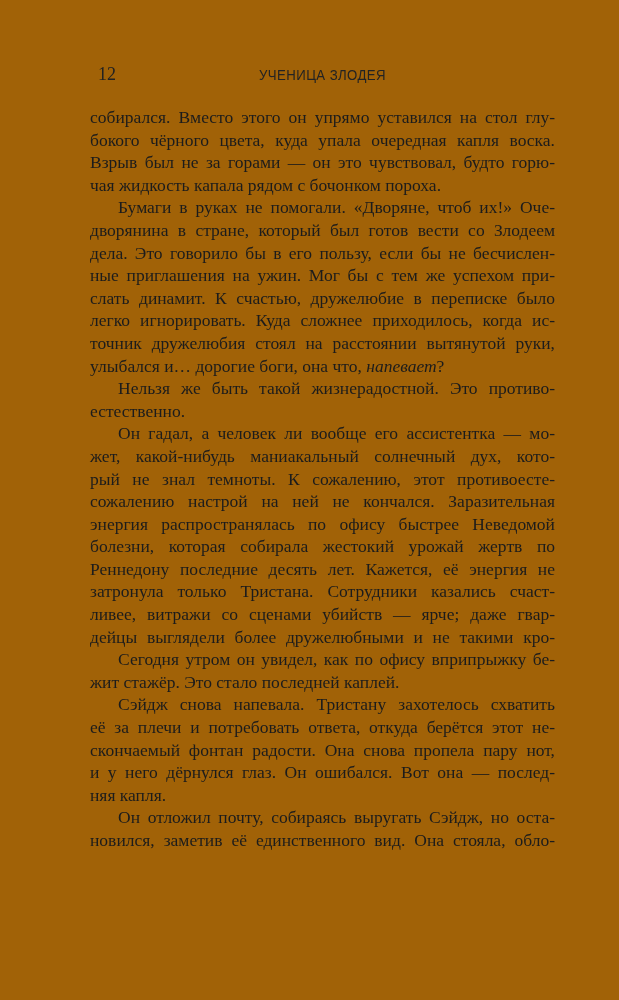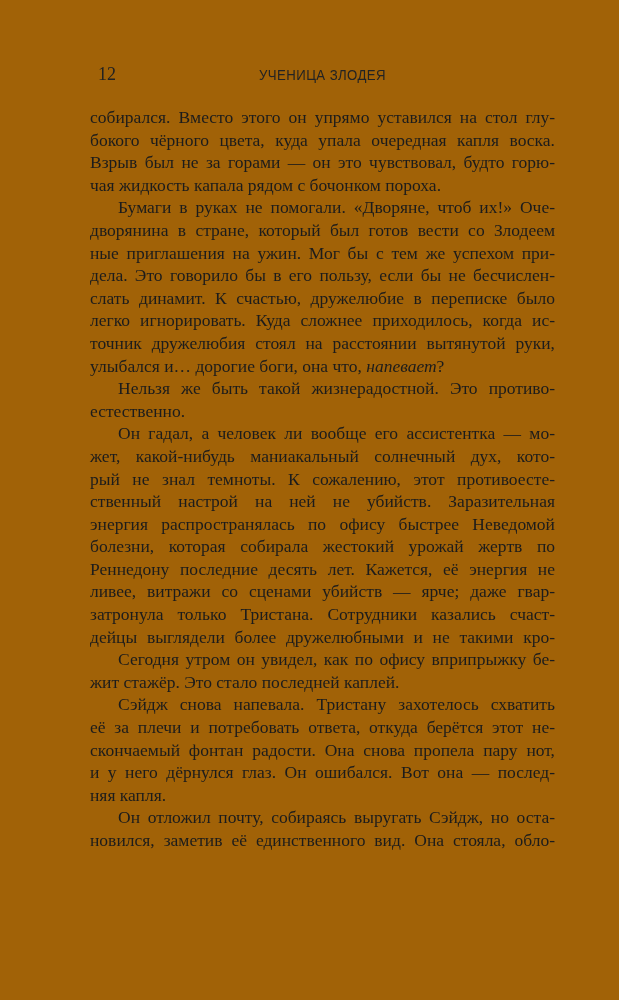--- a/index.html
+++ b/index.html
@@ -77,37 +77,37 @@
     <span class="page-number">12</span>
     <span class="running-title">УЧЕНИЦА ЗЛОДЕЯ</span>
   </div>
   <div class="body-text">
       <div class="line">собирался. Вместо этого он упрямо уставился на стол глу-</div>
       <div class="line">бокого чёрного цвета, куда упала очередная капля воска.</div>
       <div class="line">Взрыв был не за горами — он это чувствовал, будто горю-</div>
       <div class="line last">чая жидкость капала рядом с бочонком пороха.</div>
       <div class="line indent">Бумаги в руках не помогали. «Дворяне, чтоб их!» Оче-</div>
       <div class="line">дворянина в стране, который был готов вести со Злодеем</div>
+      <div class="line">дела. Это говорило бы в его пользу, если бы не бесчислен-</div>
       <div class="line">ные приглашения на ужин. Мог бы с тем же успехом при-</div>
-      <div class="line">дела. Это говорило бы в его пользу, если бы не бесчислен-</div>
       <div class="line">слать динамит. К счастью, дружелюбие в переписке было</div>
       <div class="line">легко игнорировать. Куда сложнее приходилось, когда ис-</div>
       <div class="line">точник дружелюбия стоял на расстоянии вытянутой руки,</div>
       <div class="line last">улыбался и… дорогие боги, она что, <i>напевает</i>?</div>
       <div class="line indent">Нельзя же быть такой жизнерадостной. Это противо-</div>
       <div class="line last">естественно.</div>
       <div class="line indent">Он гадал, а человек ли вообще его ассистентка — мо-</div>
       <div class="line">жет, какой-нибудь маниакальный солнечный дух, кото-</div>
       <div class="line">рый не знал темноты. К сожалению, этот противоесте-</div>
-      <div class="line">ственный настрой на ней не убийств. Заразительная</div>
+      <div class="line">сожалению настрой на ней не кончался. Заразительная</div>
       <div class="line">энергия распространялась по офису быстрее Неведомой</div>
       <div class="line">болезни, которая собирала жестокий урожай жертв по</div>
       <div class="line">Реннедону последние десять лет. Кажется, её энергия не</div>
+      <div class="line">затронула только Тристана. Сотрудники казались счаст-</div>
       <div class="line">ливее, витражи со сценами убийств — ярче; даже гвар-</div>
-      <div class="line">затронула только Тристана. Сотрудники казались счаст-</div>
       <div class="line">дейцы выглядели более дружелюбными и не такими кро-</div>
       <div class="line indent">Сегодня утром он увидел, как по офису вприпрыжку бе-</div>
       <div class="line last">жит стажёр. Это стало последней каплей.</div>
       <div class="line indent">Сэйдж снова напевала. Тристану захотелось схватить</div>
       <div class="line">её за плечи и потребовать ответа, откуда берётся этот не-</div>
       <div class="line">скончаемый фонтан радости. Она снова пропела пару нот,</div>
       <div class="line">и у него дёрнулся глаз. Он ошибался. Вот она — послед-</div>
       <div class="line last">няя капля.</div>
       <div class="line indent">Он отложил почту, собираясь выругать Сэйдж, но оста-</div>
       <div class="line">новился, заметив её единственного вид. Она стояла, обло-</div>

